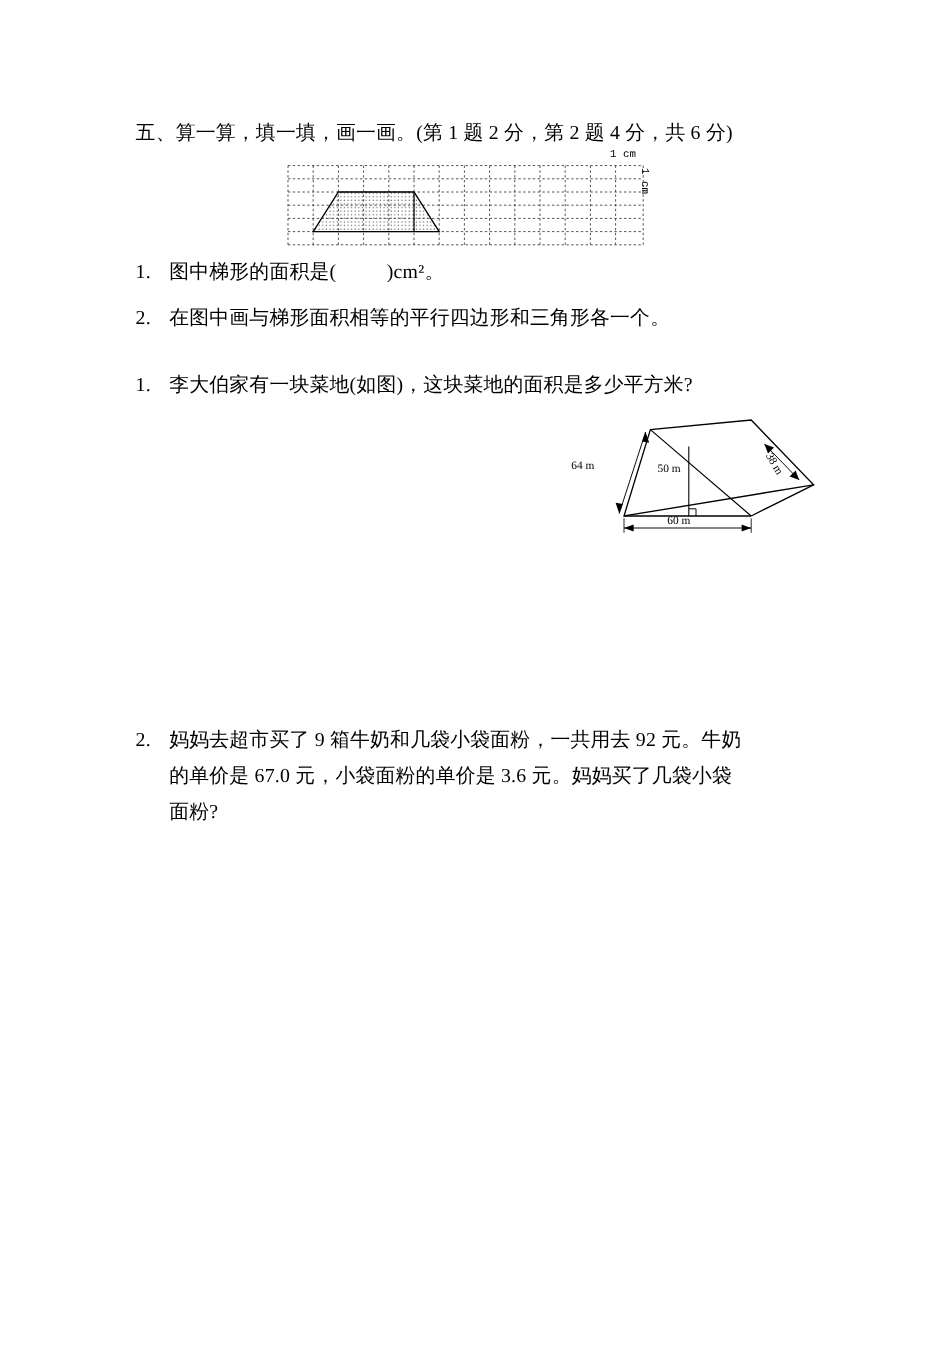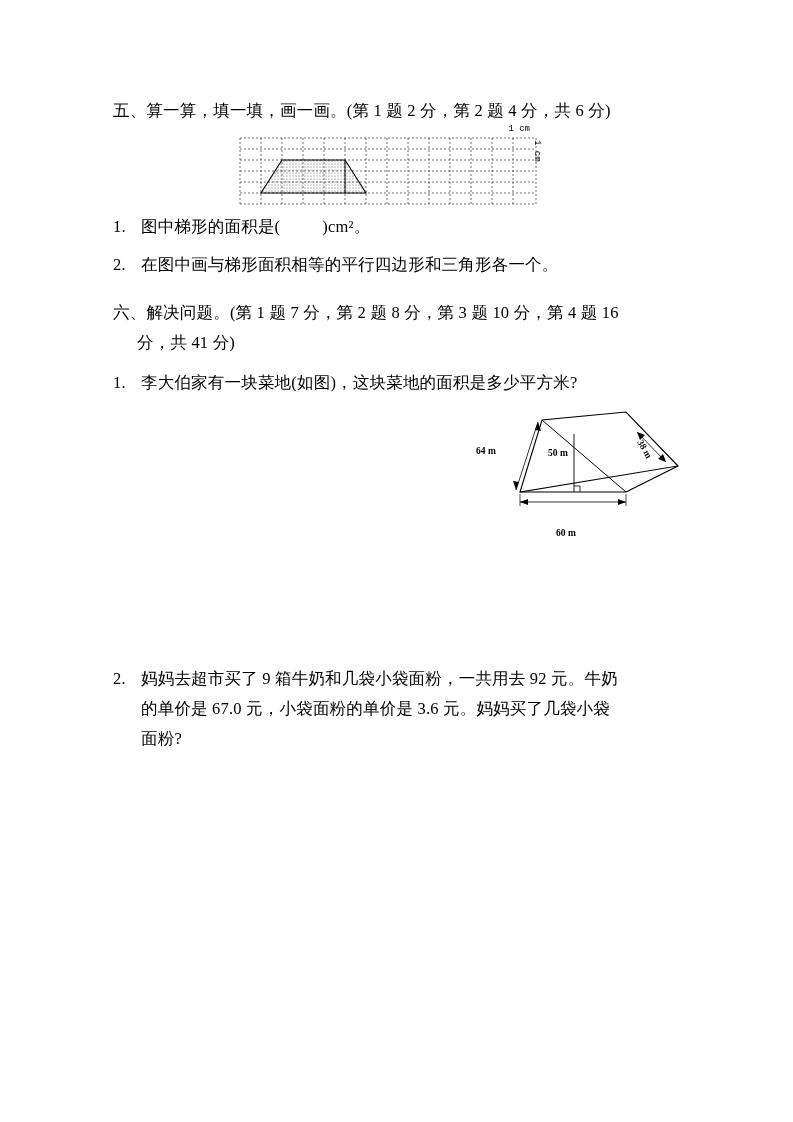--- a/index.html
+++ b/index.html
@@ -77,21 +77,20 @@
     top: 4px;
     writing-mode: vertical-rl;
     text-orientation: mixed;
   }
 
   
   .land-fig {
     position: relative;
     margin: 6px 0 0 0;
     height: 110px;
-    font-weight: bold;
   }
   .land-fig .inner {
     position: absolute;
     left: 385px;
     top: 0;
   }
   .land-label {
     position: absolute;
     font-size: 9.5px;
     font-family: "Liberation Serif", serif;
@@ -158,24 +157,20 @@
 
     <div class="gap-small"></div>
 
     <div class="qline">
       <span class="qnum">2.</span>
       <span class="qbody">在图中画与梯形面积相等的平行四边形和三角形各一个。</span>
     </div>
 
     <div class="gap-big"></div>
 
-    <div class="section-head">
-      <span>六、解决问题。(第 1 题 7 分，第 2 题 8 分，第 3 题 10 分，第 4 题 16</span>
-      <span class="cont-line">分，共 41 分)</span>
-    </div>
 
     <div class="gap-small"></div>
 
     <div class="qline">
       <span class="qnum">1.</span>
       <span class="qbody">李大伯家有一块菜地(如图)，这块菜地的面积是多少平方米?</span>
     </div>
 
     <div class="land-fig">
       <div class="inner">
@@ -201,21 +196,21 @@
           <line x1="22" y1="90" x2="22" y2="102" stroke="#000" stroke-width="0.7"></line>
           <line x1="128" y1="90" x2="128" y2="102" stroke="#000" stroke-width="0.7"></line>
 
           <line x1="139" y1="28" x2="168" y2="58" stroke="#000" stroke-width="0.8"></line>
           <polygon points="139,28 142,36 147,31" fill="#000"></polygon>
           <polygon points="168,58 165,50 160,55" fill="#000"></polygon>
         </svg>
         <span class="land-label" style="left:-22px; top:42px;">64 m</span>
         <span class="land-label" style="left:50px; top:44px;">50 m</span>
         <span class="land-label rot-label" style="left:146px; top:34px;">38 m</span>
-        <span class="land-label" style="left:58px; top:88px;margin-top:36px;">60 m</span>
+        <span class="land-label" style="left:58px; top:88px;">60 m</span>
       </div>
     </div>
 
     <div class="blank-space"></div>
 
     <div class="qline">
       <span class="qnum">2.</span>
       <span class="qbody">
         <span style="display:block">妈妈去超市买了 9 箱牛奶和几袋小袋面粉，一共用去 92 元。牛奶</span>
         <span style="display:block">的单价是 67.0 元，小袋面粉的单价是 3.6 元。妈妈买了几袋小袋</span>

